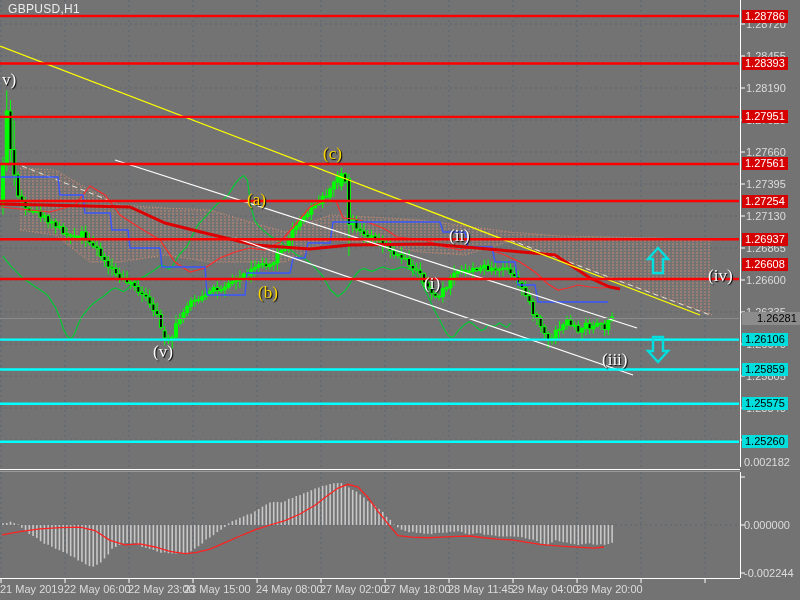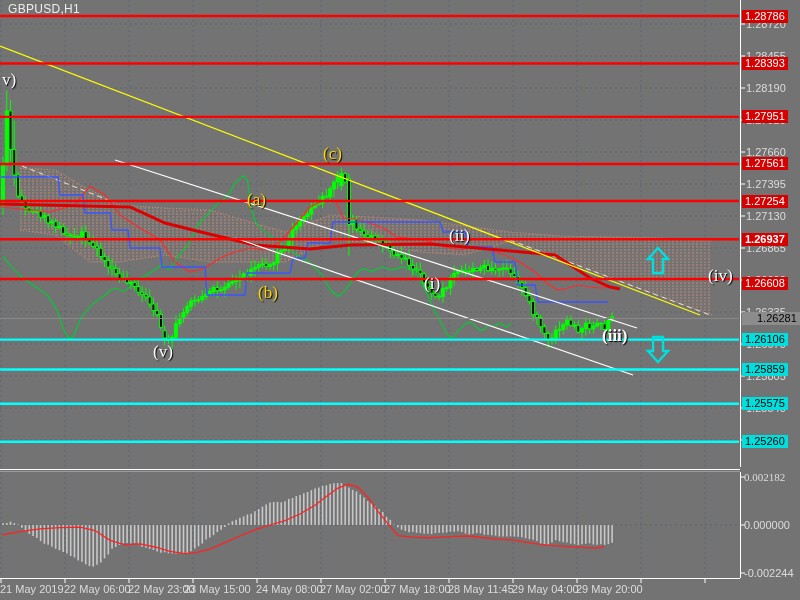--- a/index.html
+++ b/index.html
@@ -636,30 +636,30 @@
       <div class="axis-label" style="top: 146px;">1.27660</div>
       <div class="axis-label" style="top: 178px;">1.27395</div>
       <div class="axis-label" style="top: 210px;">1.27130</div>
       <div class="axis-label" style="top: 242px;">1.26865</div>
       <div class="axis-label" style="top: 274px;">1.26600</div>
       <div class="axis-label" style="top: 306px;">1.26335</div>
       <div class="axis-label" style="top: 338px;">1.26070</div>
       <div class="axis-label" style="top: 370px;">1.25805</div>
       <div class="axis-label" style="top: 402px;">1.25540</div>
       <div class="axis-label" style="top: 434px;">1.25275</div>
-      <div class="axis-label" style="top: 471px; left: 744px; font-family: Liberation Serif, serif;">0.002182</div>
+      <div class="axis-label" style="top: 456px; left: 744px;">0.002182</div>
       <div class="axis-label" style="top: 519px; left: 744px;">0.000000</div>
       <div class="axis-label" style="top: 567px; left: 744px;">-0.002244</div>
       <div class="badge" style="top: 9.53019px; background: rgb(214, 0, 0); color: rgb(255, 255, 255);">1.28786</div>
       <div class="badge" style="top: 56.9868px; background: rgb(214, 0, 0); color: rgb(255, 255, 255);">1.28393</div>
       <div class="badge" style="top: 110.36px; background: rgb(214, 0, 0); color: rgb(255, 255, 255);">1.27951</div>
       <div class="badge" style="top: 157.455px; background: rgb(214, 0, 0); color: rgb(255, 255, 255);">1.27561</div>
       <div class="badge" style="top: 194.526px; background: rgb(214, 0, 0); color: rgb(255, 255, 255);">1.27254</div>
-      <div class="badge" style="top: 232.806px; background: rgb(214, 0, 0); color: rgb(255, 255, 255); font-weight: bold;">1.26937</div>
-      <div class="badge" style="top: 277px; background: rgb(214, 0, 0); color: rgb(255, 255, 255);">1.26608</div>
+      <div class="badge" style="top: 232.806px; background: rgb(214, 0, 0); color: rgb(255, 255, 255);">1.26937</div>
+      <div class="badge" style="top: 258px; background: rgb(214, 0, 0); color: rgb(255, 255, 255);">1.26608</div>
       <div class="badge" style="top: 333.153px; background: rgb(0, 222, 222); color: rgb(0, 0, 0);">1.26106</div>
       <div class="badge" style="top: 362.979px; background: rgb(0, 222, 222); color: rgb(0, 0, 0);">1.25859</div>
       <div class="badge" style="top: 397.274px; background: rgb(0, 222, 222); color: rgb(0, 0, 0);">1.25575</div>
       <div class="badge" style="top: 435.311px; background: rgb(0, 222, 222); color: rgb(0, 0, 0);">1.25260</div>
       <div class="badge" style="top: 312.021px; background: rgb(140, 140, 140); color: rgb(0, 0, 0); padding-left: 15px;">1.26281</div>
       <div class="time-label" style="left: 0px;">21 May 2019</div>
       <div class="time-label" style="left: 64px;">22 May 06:00</div>
       <div class="time-label" style="left: 128px;">22 May 23:00</div>
       <div class="time-label" style="left: 184px;">23 May 15:00</div>
       <div class="time-label" style="left: 256px;">24 May 08:00</div>
@@ -668,16 +668,16 @@
       <div class="time-label" style="left: 448px;">28 May 11:45</div>
       <div class="time-label" style="left: 512px;">29 May 04:00</div>
       <div class="time-label" style="left: 576px; text-align: right;">29 May 20:00</div>
       <div class="wave-label" style="left: 2px; top: 70px; color: rgb(255, 255, 255);">v)</div>
       <div class="wave-label" style="left: 153px; top: 342px; color: rgb(255, 255, 255);">(v)</div>
       <div class="wave-label" style="left: 247px; top: 190px; color: rgb(255, 215, 0);">(a)</div>
       <div class="wave-label" style="left: 258px; top: 283px; color: rgb(255, 215, 0);">(b)</div>
       <div class="wave-label" style="left: 323px; top: 144px; color: rgb(255, 215, 0);">(c)</div>
       <div class="wave-label" style="left: 424px; top: 274px; color: rgb(255, 255, 255);">(i)</div>
       <div class="wave-label" style="left: 449px; top: 226px; color: rgb(255, 255, 255);">(ii)</div>
-      <div class="wave-label" style="left: 602px; top: 326px; color: rgb(255, 255, 255); font-weight: bold;">(iii)</div>
+      <div class="wave-label" style="left: 602px; top: 350px; color: rgb(255, 255, 255);">(iii)</div>
       <div class="wave-label" style="left: 660px; top: 266px; color: rgb(255, 255, 255); margin-left: 48px;">(iv)</div>
     </div>
 </div>
 
 </body></html>

